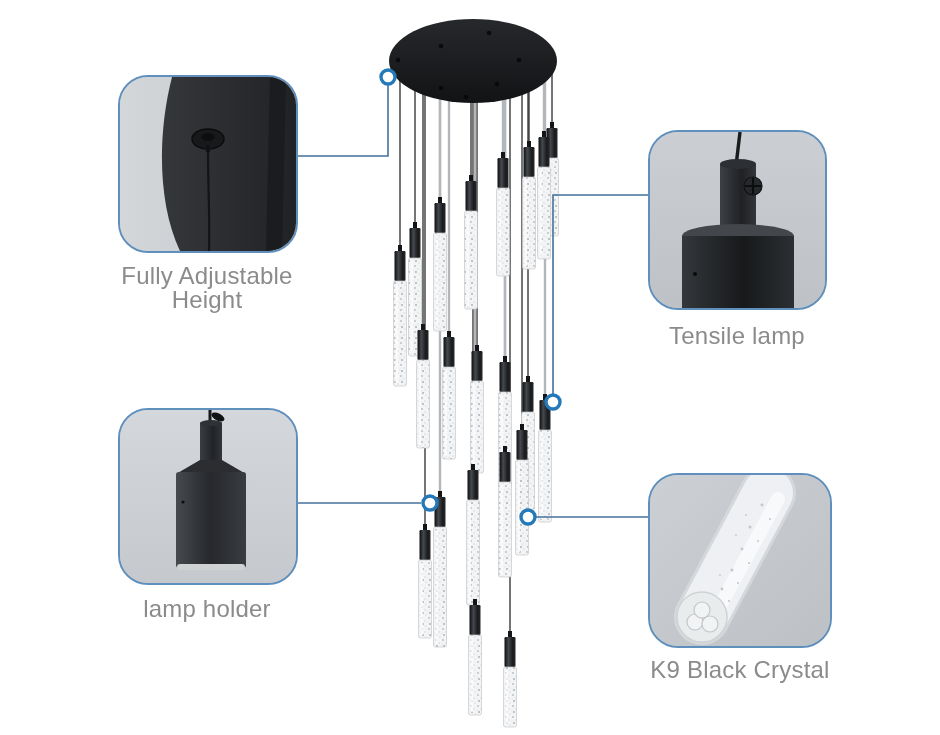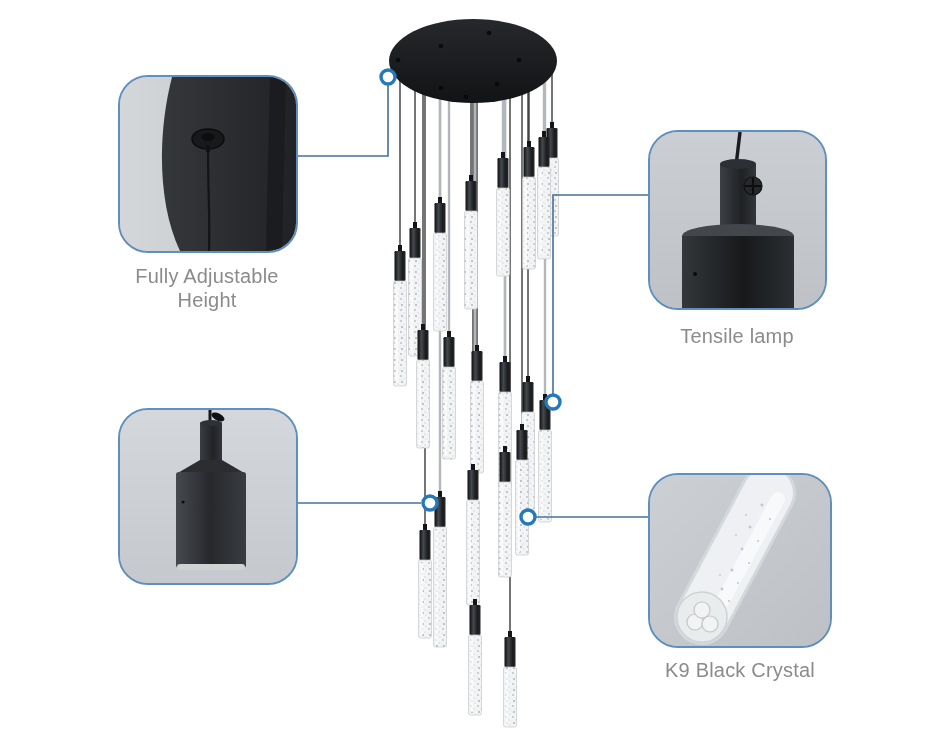--- a/index.html
+++ b/index.html
@@ -11,21 +11,21 @@
   .stage{position:absolute;inset:0;width:940px;height:735px;z-index:1;pointer-events:none}
   .fbox{
     position:absolute;box-sizing:border-box;z-index:2;
     border:2px solid var(--accent-border,#5f8fbc);
     border-radius:30px;overflow:hidden;background:#c9ccd0;
   }
   .fbox svg{display:block;width:100%;height:100%}
   .caption{
     position:absolute;z-index:2;text-align:center;
     color:var(--label-text,#8b8b8b);
-    font-size:20px;line-height:24px;letter-spacing:.2px;
+    font-size:24px;line-height:24px;letter-spacing:.2px;
   }
   .caption span{display:block}
 </style>
 </head>
 <body>
 
 <svg class="stage" id="chandelier-svg" viewBox="0 0 940 735">
   <defs>
     <linearGradient id="holderGrad" x1="0" y1="0" x2="1" y2="0">
       <stop offset="0" stop-color="#0c0d0f"></stop>
@@ -301,20 +301,21 @@
     <ellipse cx="98" cy="7" rx="7" ry="3.6" fill="#101214" transform="rotate(26 98 7)"></ellipse>
     <rect x="80" y="12" width="22" height="42" rx="2" fill="url(#b3neck)"></rect>
     <ellipse cx="91" cy="13" rx="11" ry="3" fill="#2e3135"></ellipse>
     <polygon points="80,50 102,50 126,64 56,64" fill="#2b2d31"></polygon>
     <rect x="56" y="62" width="70" height="96" rx="3" fill="url(#b3body)"></rect>
     <rect x="57" y="154" width="68" height="6" rx="3" fill="#d0d1d3"></rect>
     <circle cx="63" cy="92" r="1.6" fill="#0e0f11"></circle>
   </svg>
 </div>
 <div class="caption" style="left:92px;top:597px;width:230px">
+  <span>lamp holder</span>
 </div>
 
 <div class="fbox" style="left:648px;top:473px;width:184px;height:175px">
   <svg viewBox="0 0 180 171" preserveAspectRatio="none">
     <defs>
       <linearGradient id="b4bg" x1="0" y1="0" x2="1" y2="1">
         <stop offset="0" stop-color="#ccd0d4"></stop>
           <stop offset="1" stop-color="#bdc0c4"></stop>
       </linearGradient>
     </defs>

